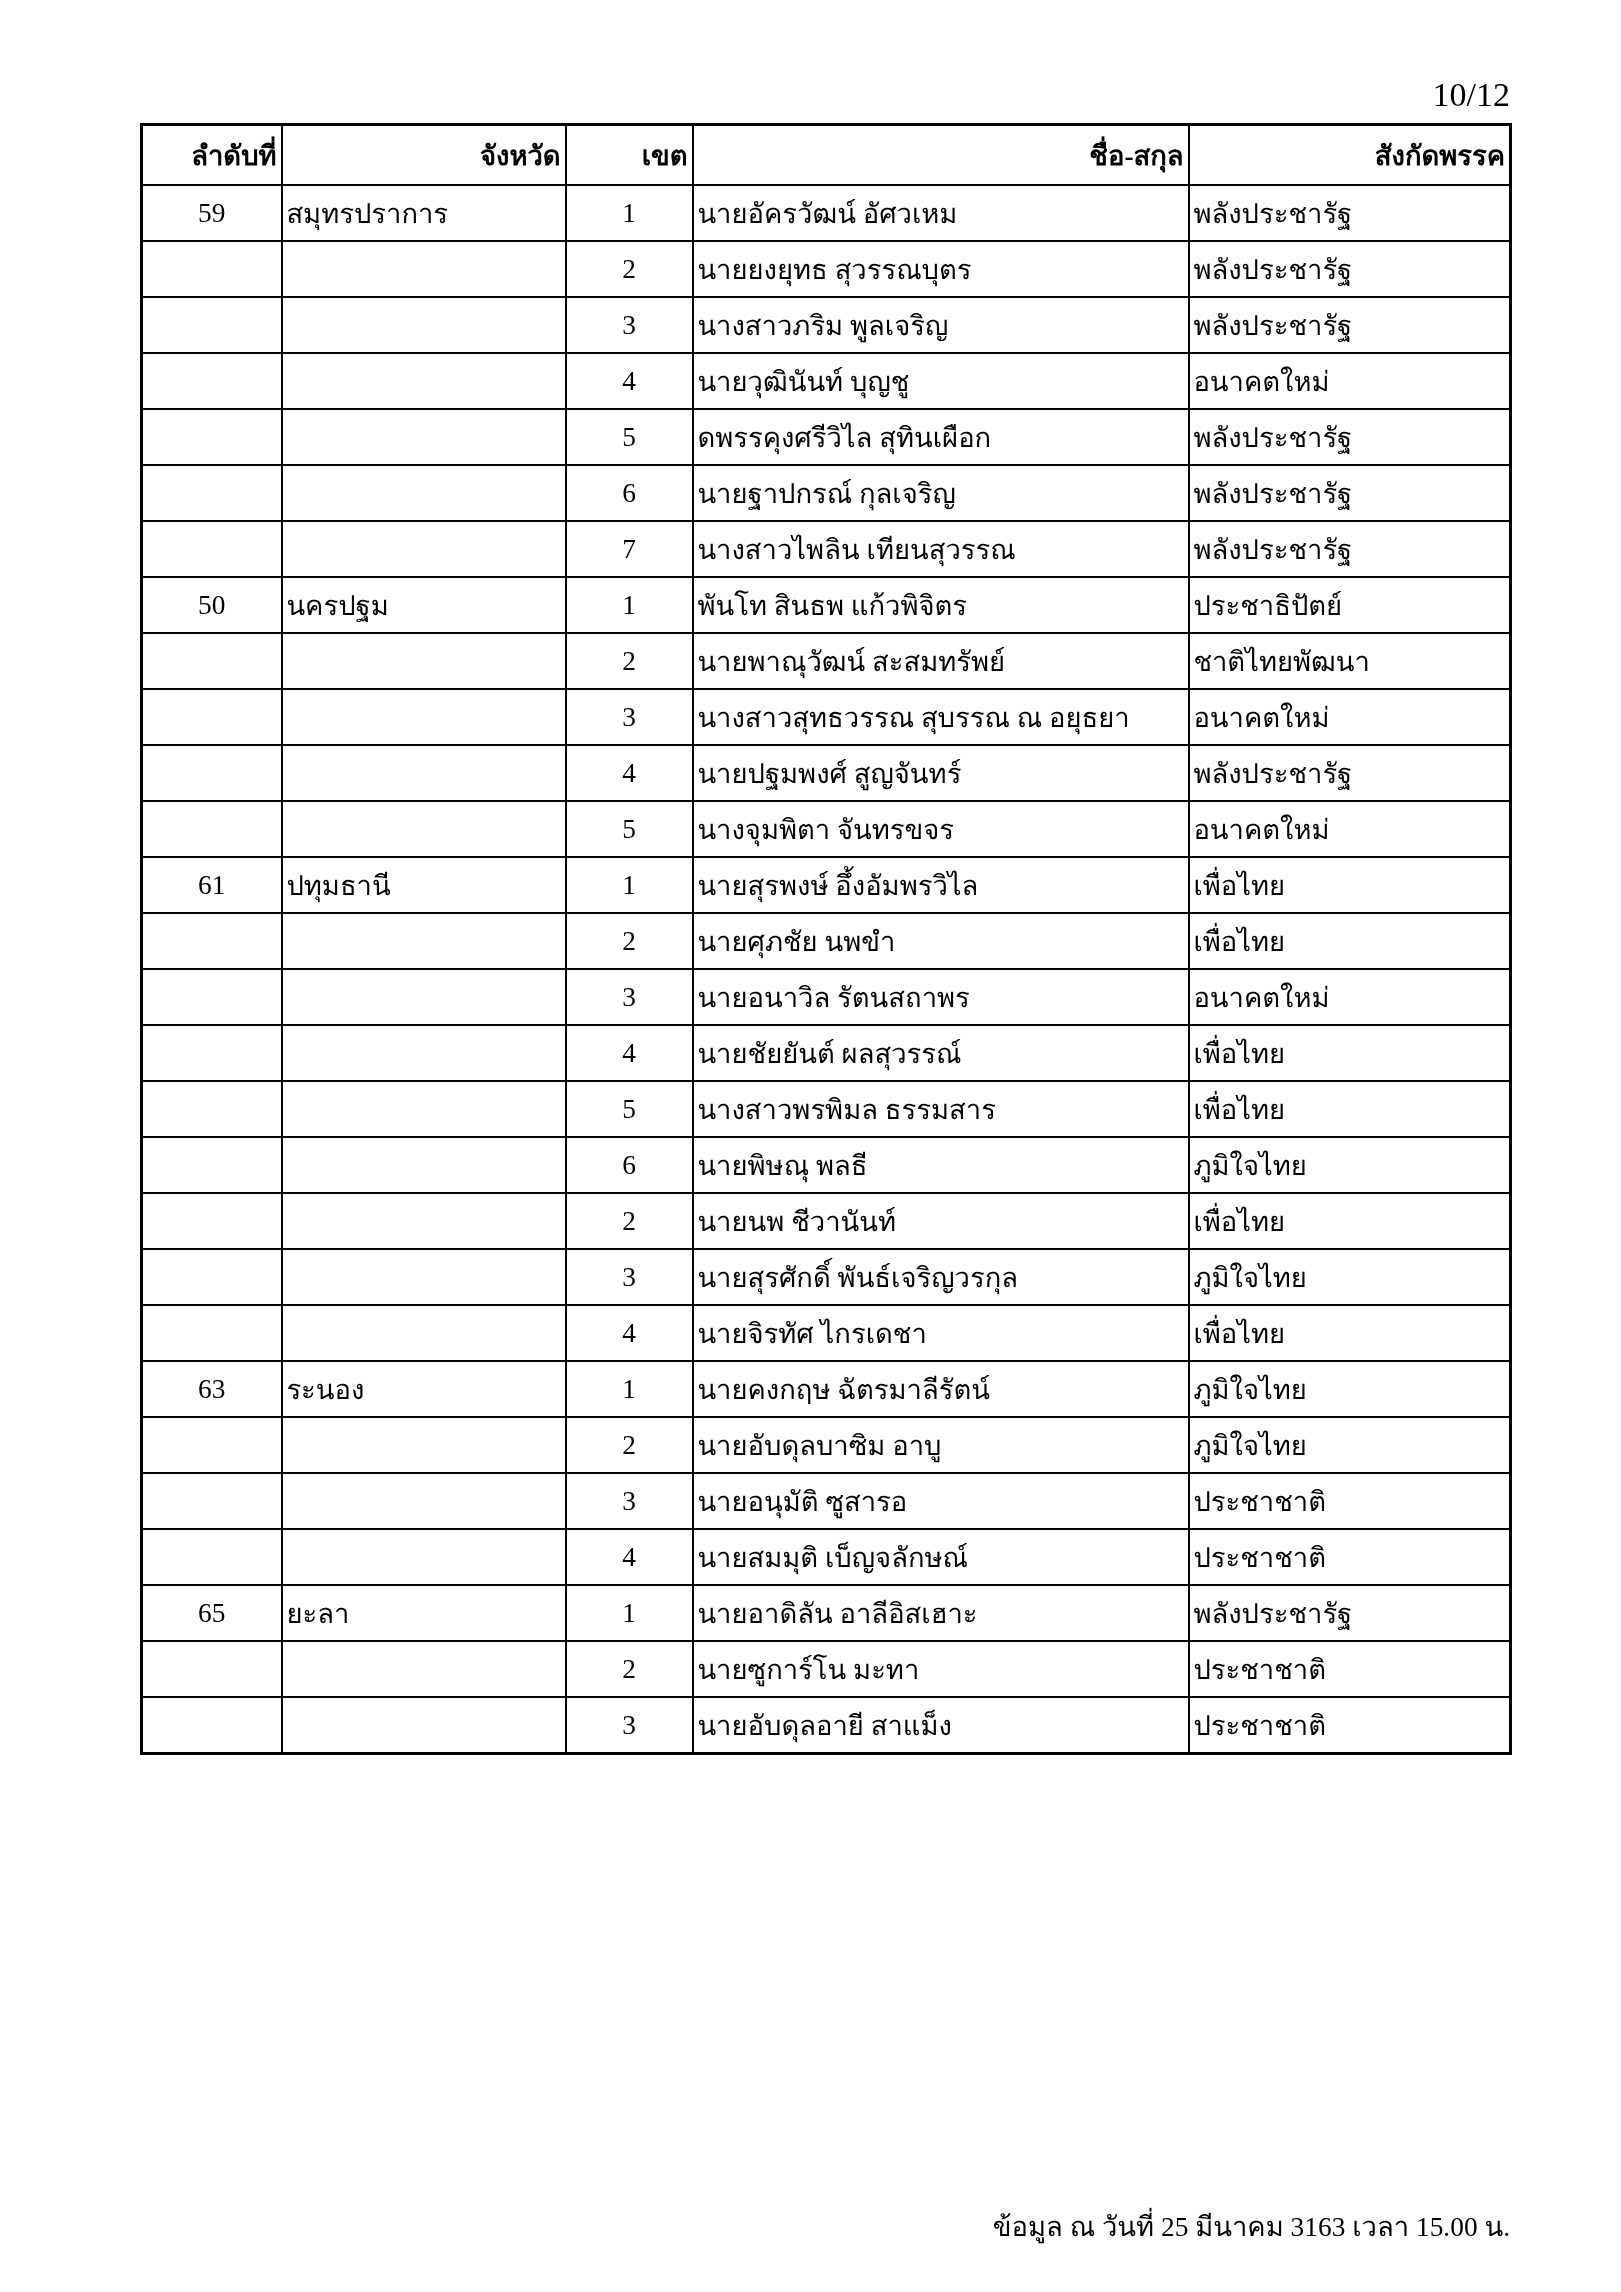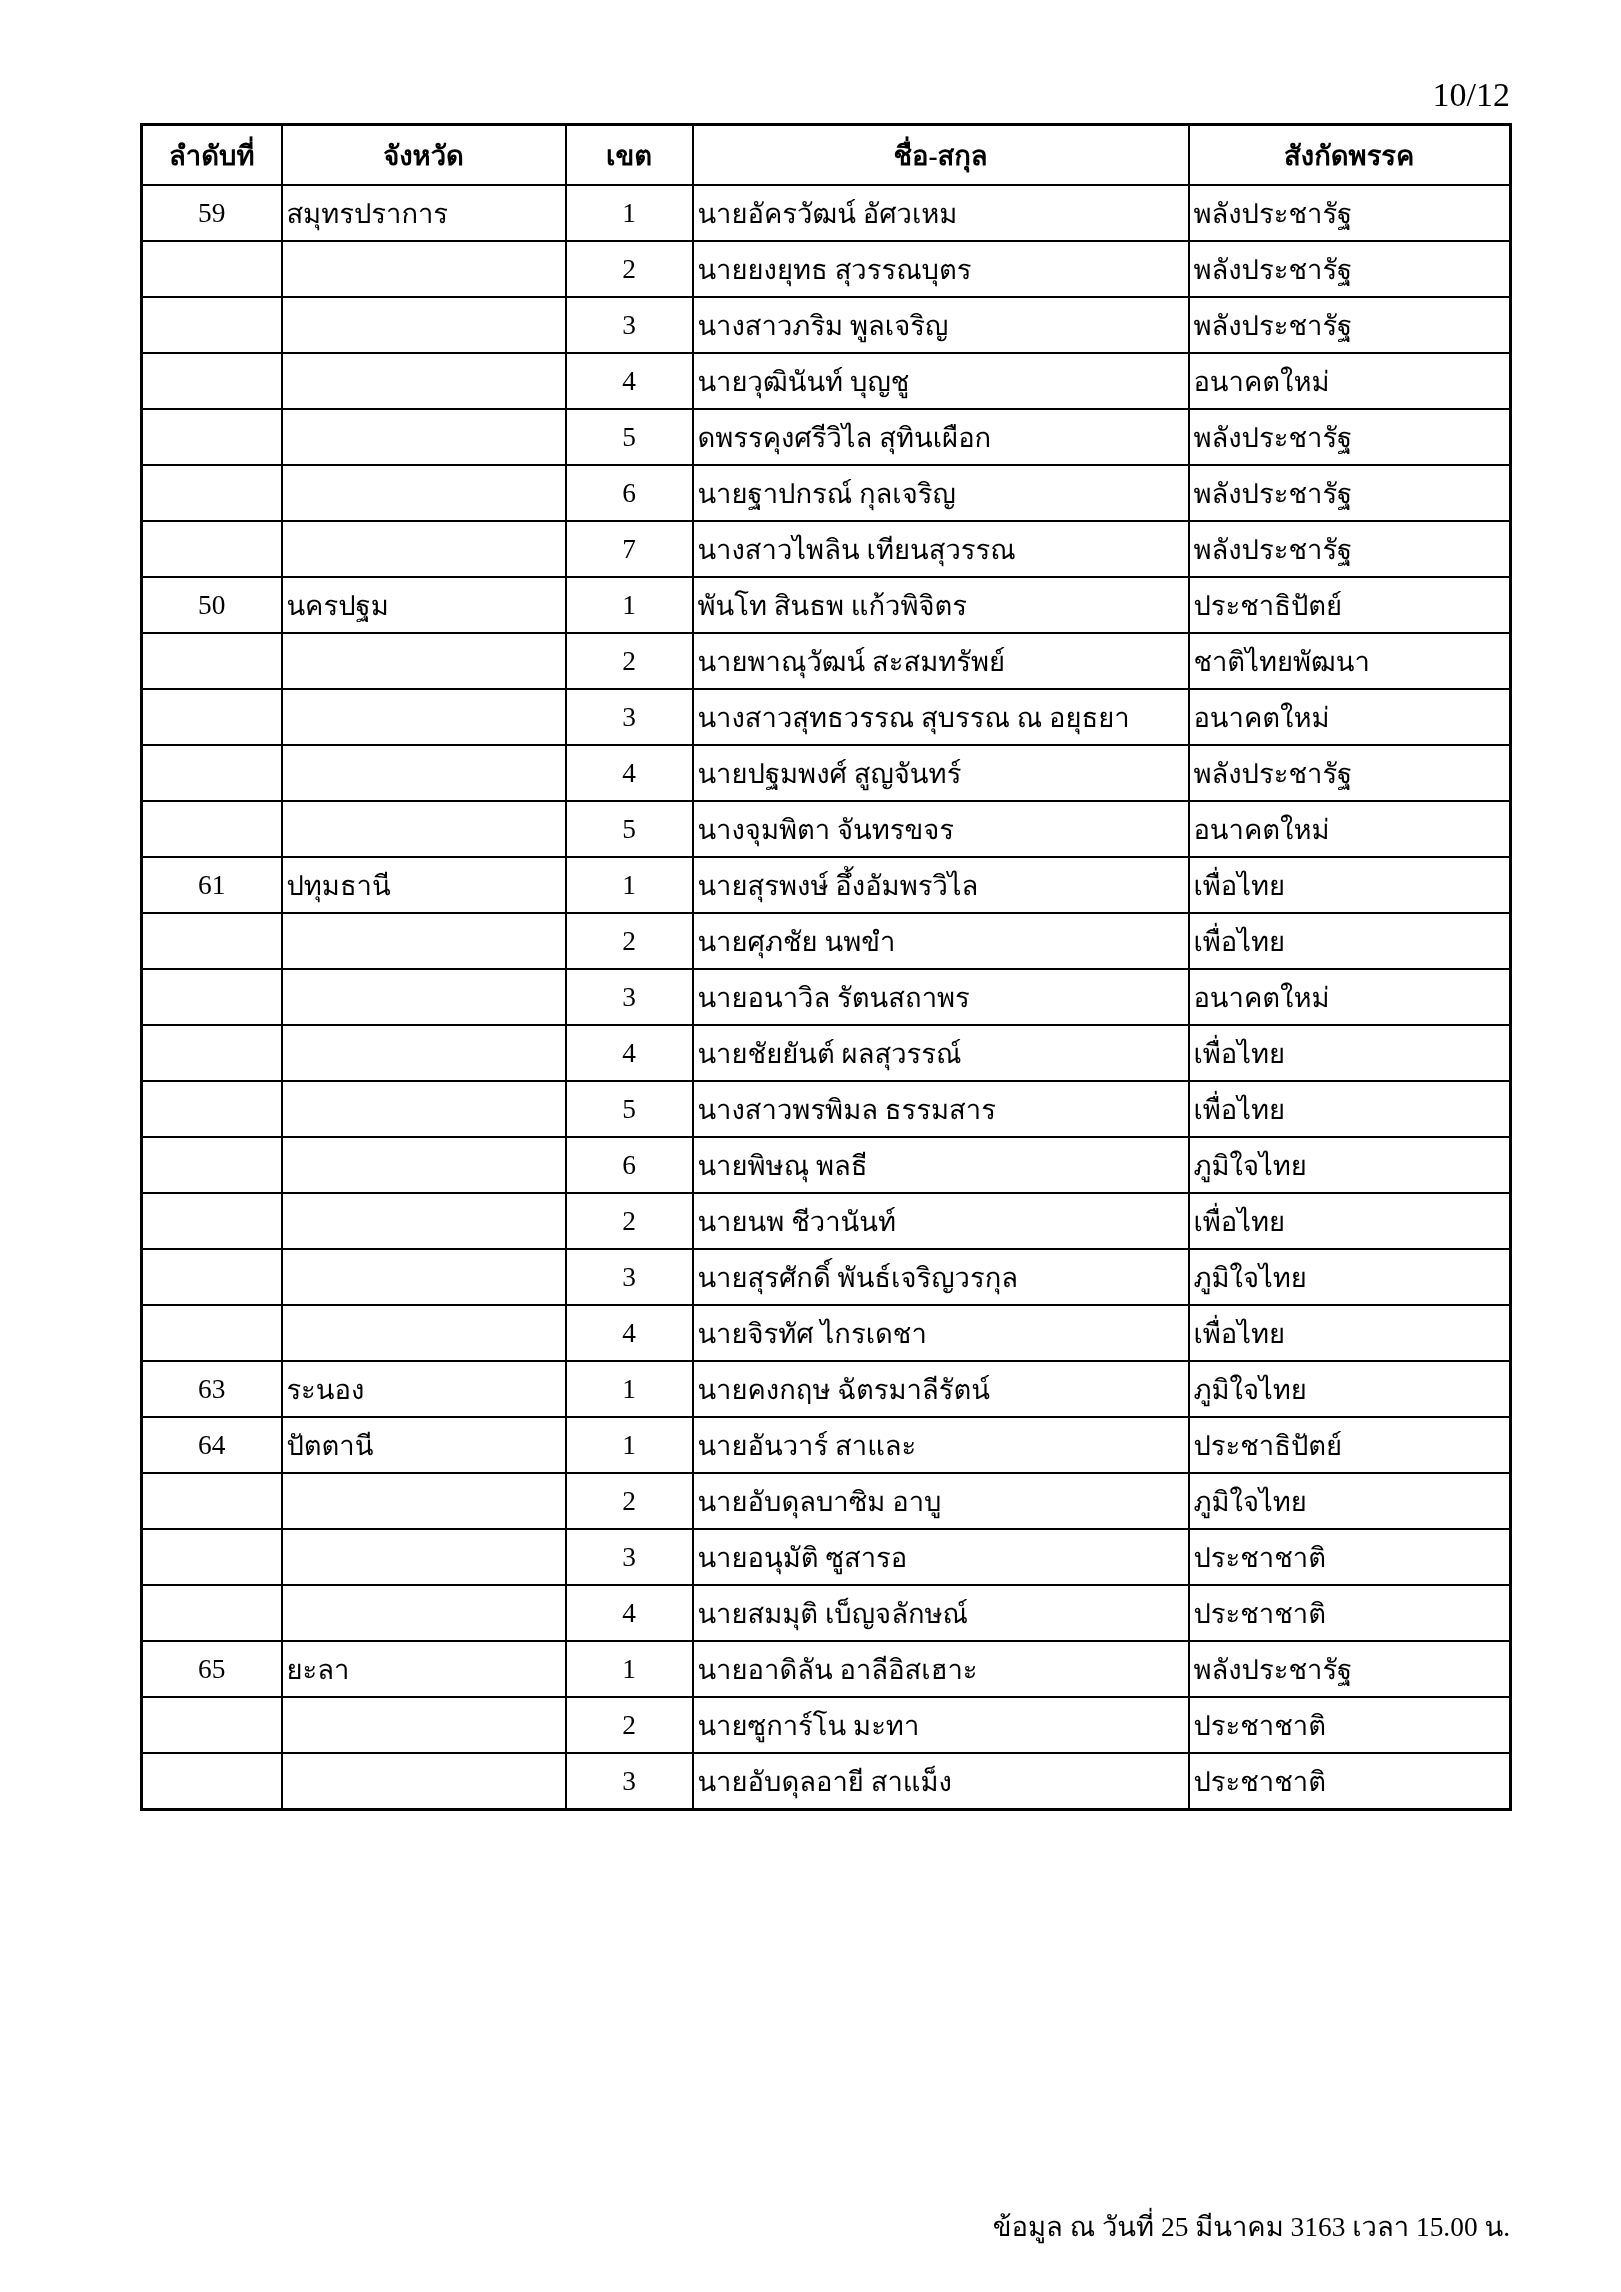--- a/index.html
+++ b/index.html
@@ -3,21 +3,21 @@
 <meta charset="utf-8">
 <style>
   html, body { margin:0; padding:0; background:#ffffff; }
   body { width:1621px; height:2293px; position:relative; overflow:hidden;
          font-family:"Liberation Serif","DejaVu Serif",serif; color:#000; }
   .page-num { position:absolute; top:76px; right:111px; font-size:34px; }
   table.list { position:absolute; left:140px; top:123px; width:1370px;
                border-collapse:collapse; border:3.9px solid #000; table-layout:fixed; }
   table.list th, table.list td { border:2.9px solid #000; padding:0 3.9px; font-size:27.4px;
                white-space:nowrap; overflow:hidden; }
-  table.list th { height:58px; font-weight:bold; text-align:center; font-size:27.4px; }
+  table.list th { height:58px; font-weight:bold; text-align:right; font-size:27.4px; }
   table.list td { height:54px; vertical-align:middle; }
   td.c-no, td.c-zone { text-align:center; }
   td.c-prov, td.c-name, td.c-party { text-align:left; }
   col.w-no { width:140px; } col.w-prov { width:284px; } col.w-zone { width:127px; }
   col.w-name { width:496px; } col.w-party { width:322px; }
   .footer { position:absolute; top:2205px; right:111px; font-size:27.4px; }
 </style>
 </head>
 <body>
 
@@ -189,27 +189,20 @@
         <td class="c-party">เพื่อไทย</td>
       </tr>
       <tr>
         <td class="c-no">63</td>
         <td class="c-prov">ระนอง</td>
         <td class="c-zone">1</td>
         <td class="c-name">นายคงกฤษ ฉัตรมาลีรัตน์</td>
         <td class="c-party">ภูมิใจไทย</td>
       </tr>
       <tr>
-        <td class="c-no">64</td>
-        <td class="c-prov">ปัตตานี</td>
-        <td class="c-zone">1</td>
-        <td class="c-name">นายอันวาร์ สาและ</td>
-        <td class="c-party">ประชาธิปัตย์</td>
-      </tr>
-      <tr>
         <td class="c-no"></td>
         <td class="c-prov"></td>
         <td class="c-zone">2</td>
         <td class="c-name">นายอับดุลบาซิม อาบู</td>
         <td class="c-party">ภูมิใจไทย</td>
       </tr>
       <tr>
         <td class="c-no"></td>
         <td class="c-prov"></td>
         <td class="c-zone">3</td>

